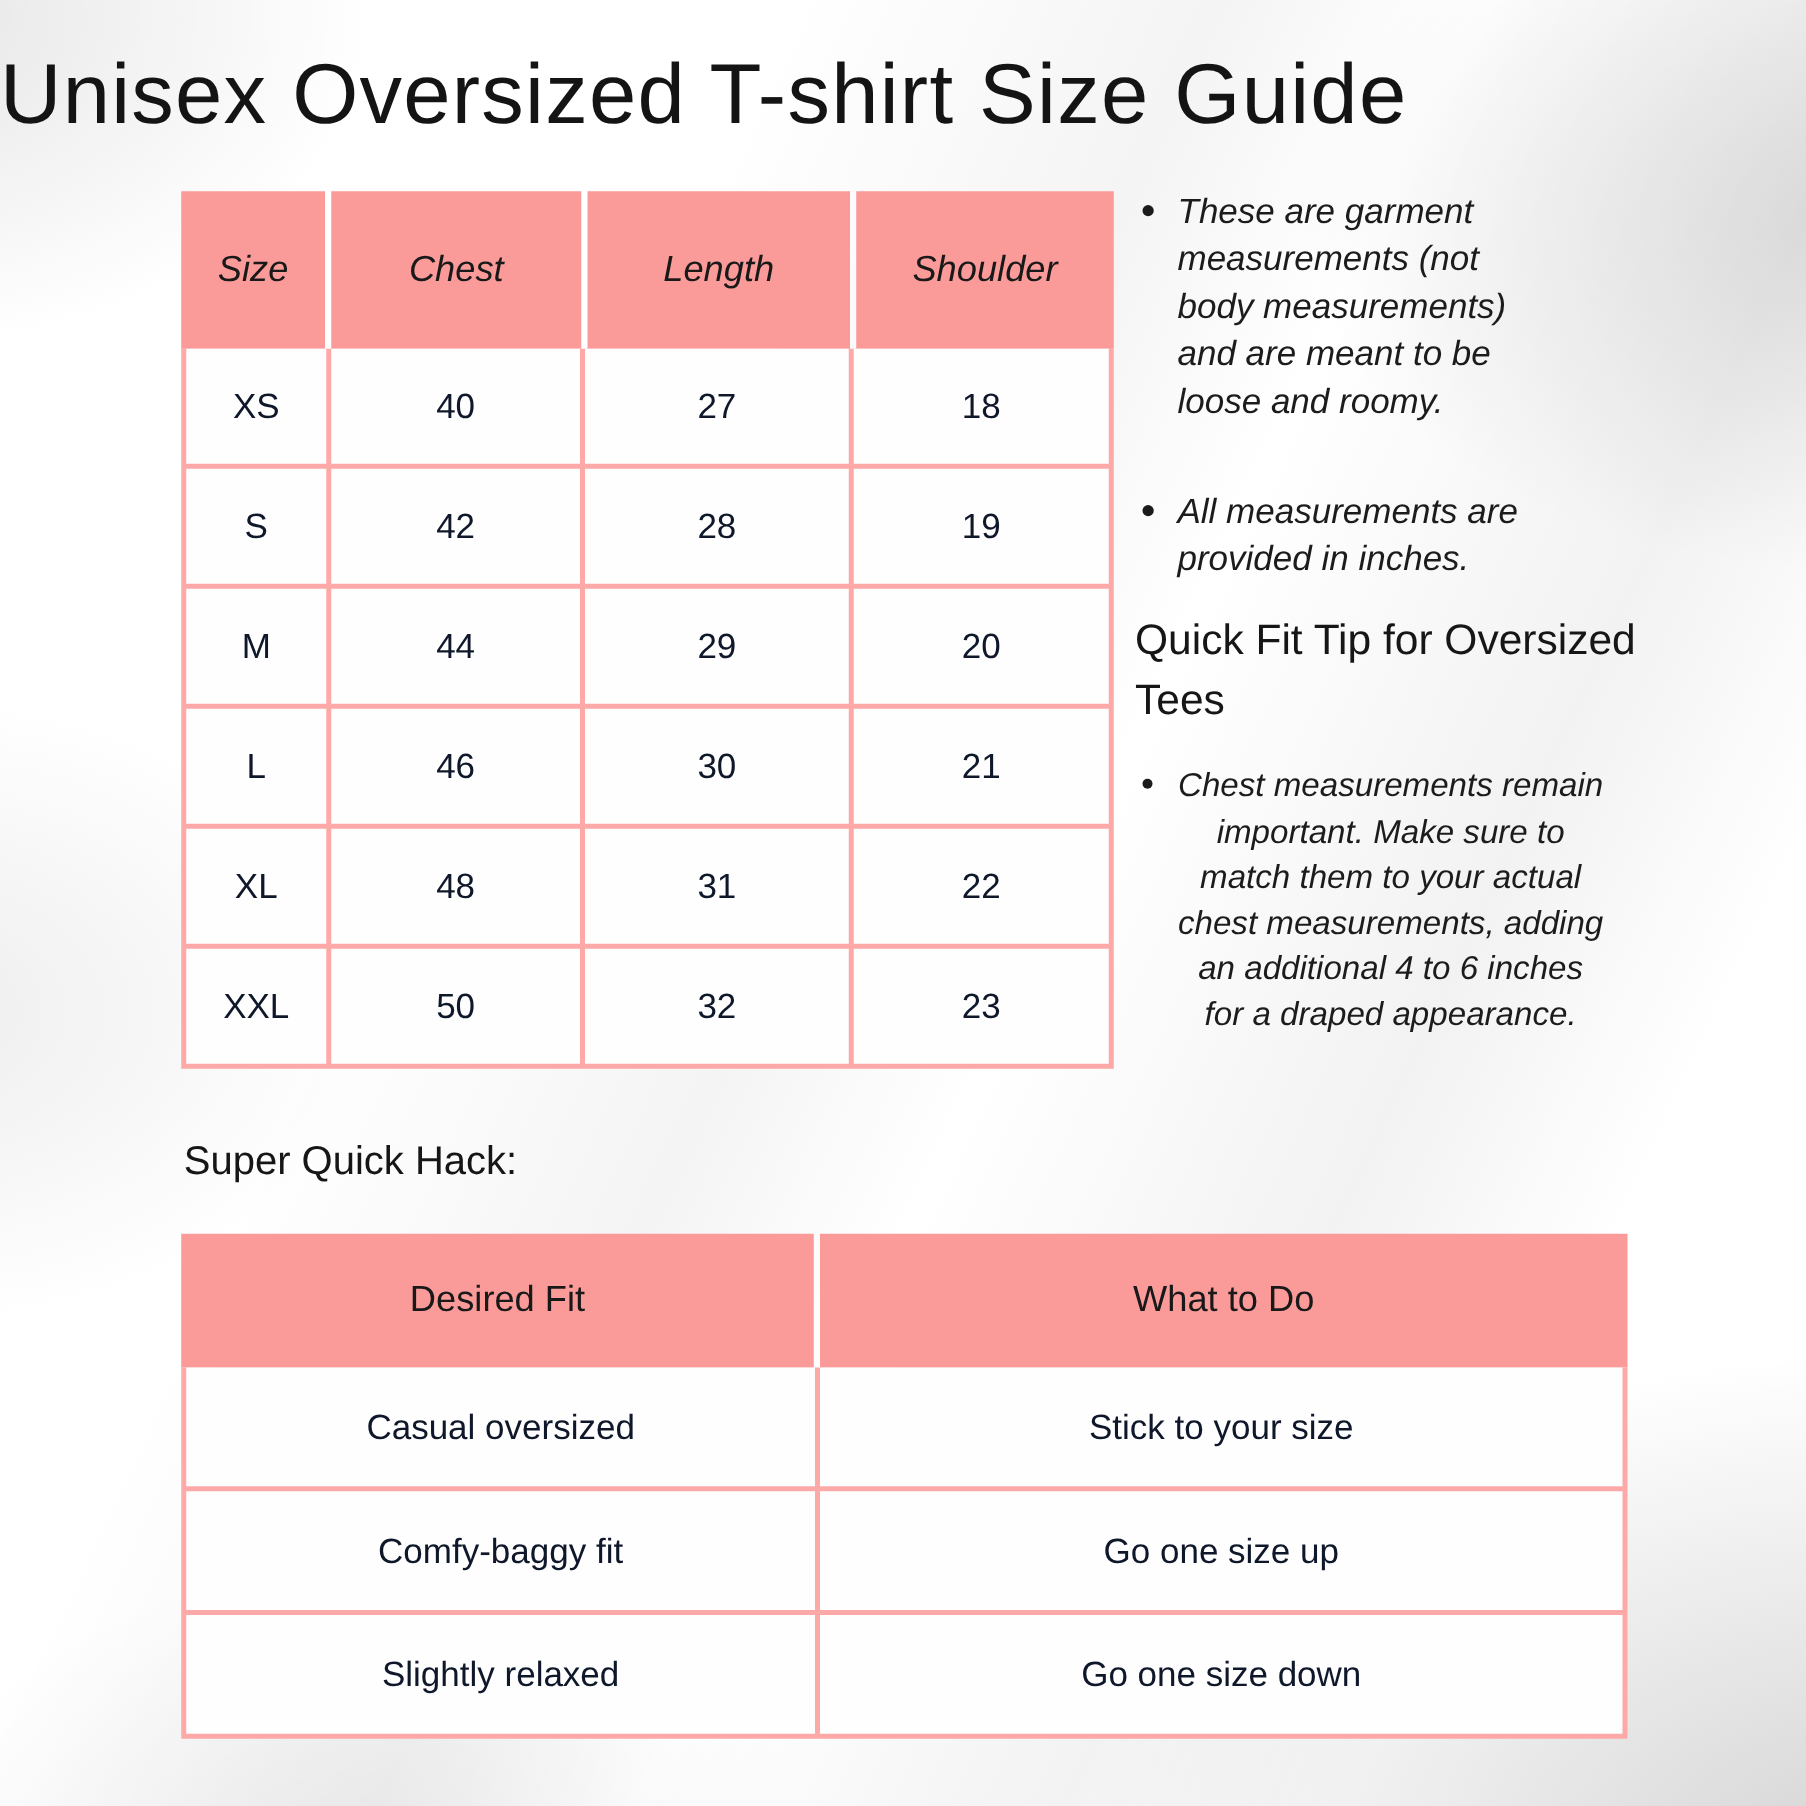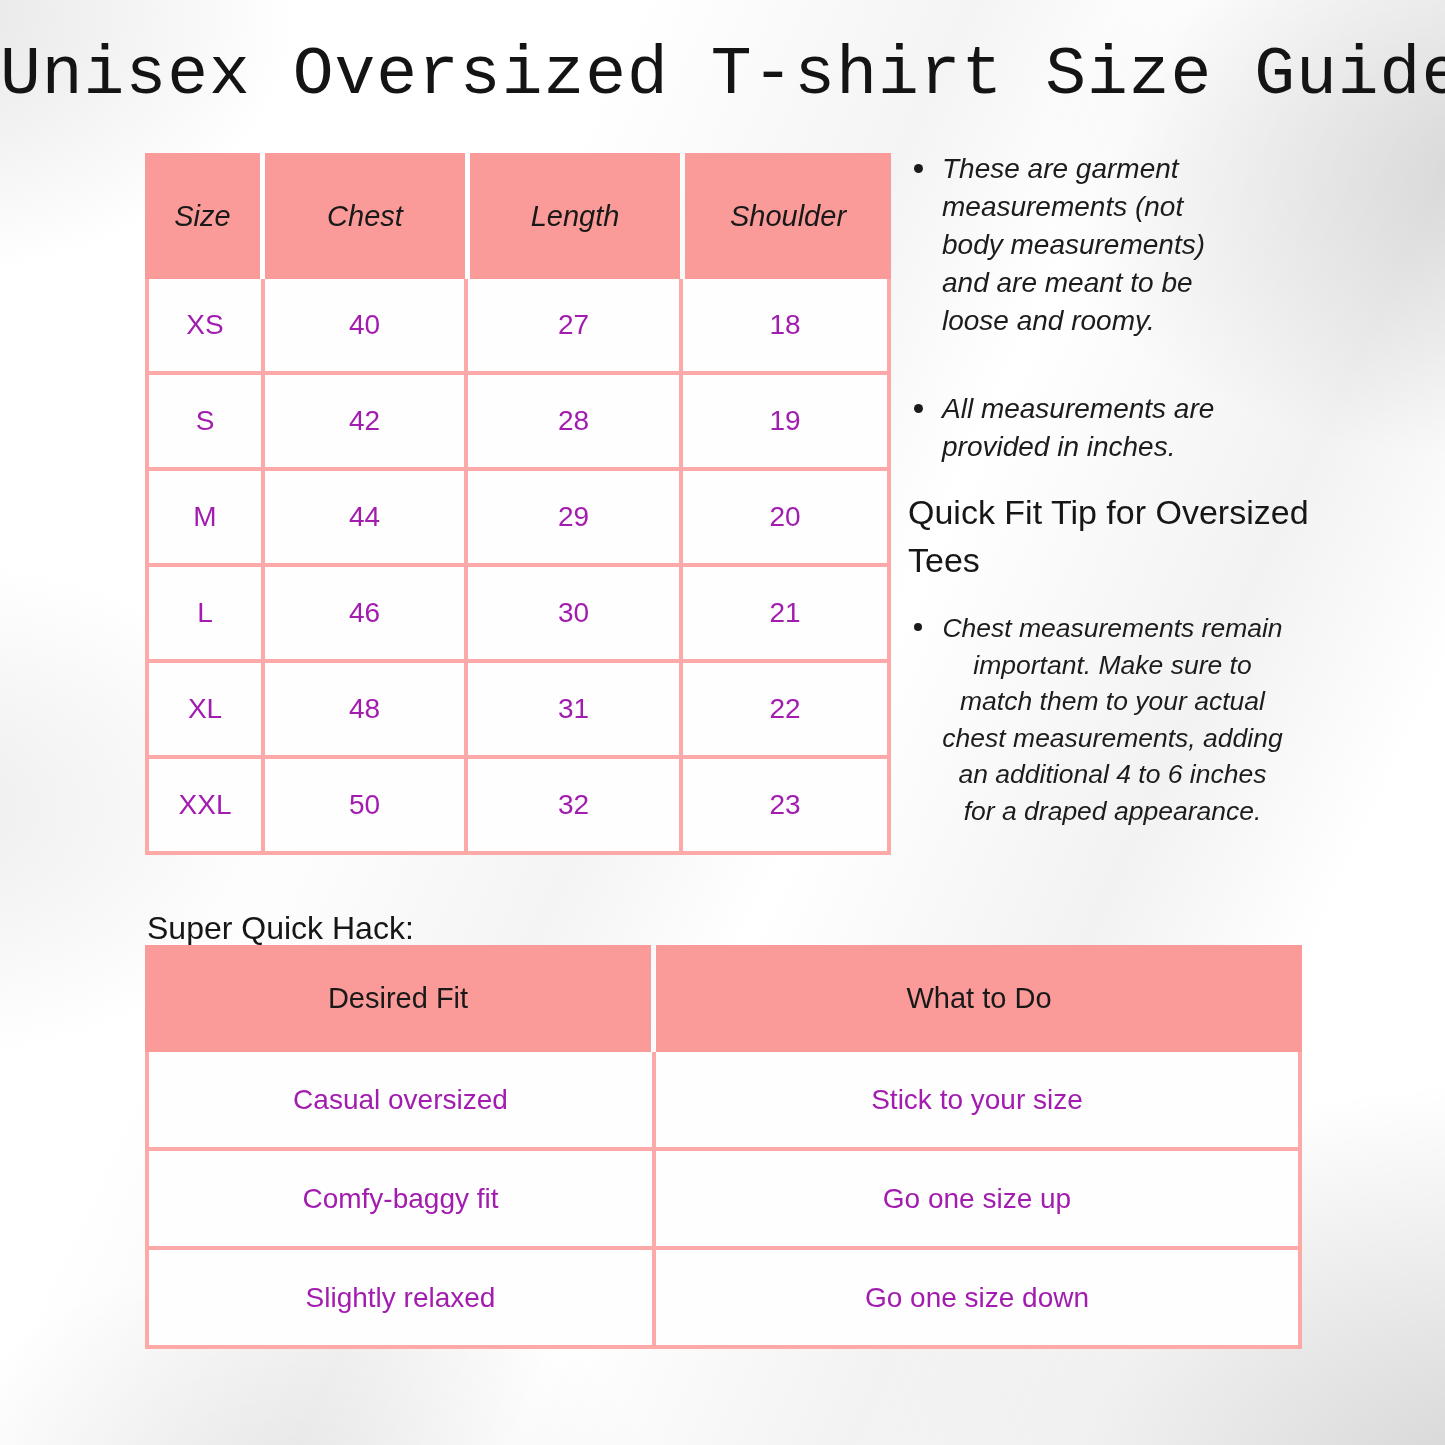--- a/index.html
+++ b/index.html
@@ -16,43 +16,42 @@
       radial-gradient(1100px 700px at 104% 103%, rgba(0,0,0,0.17), rgba(0,0,0,0) 58%),
       radial-gradient(820px 520px at 103% 12%, rgba(0,0,0,0.11), rgba(0,0,0,0) 55%),
       radial-gradient(700px 480px at -6% 1%, rgba(0,0,0,0.10), rgba(0,0,0,0) 55%),
       radial-gradient(620px 420px at -5% 56%, rgba(0,0,0,0.07), rgba(0,0,0,0) 60%),
       radial-gradient(620px 420px at 20% 104%, rgba(0,0,0,0.06), rgba(0,0,0,0) 60%),
       linear-gradient(115deg, rgba(0,0,0,0) 30%, rgba(0,0,0,0.045) 46%, rgba(0,0,0,0) 56%, rgba(0,0,0,0.05) 72%, rgba(0,0,0,0) 83%),
       #ffffff;
   }
   .title{
     position:absolute;left:0;right:0;top:36px;margin:0;
-    text-align:center;
-    font-family:Liberation Mono, monospace;
+    font-family:Liberation Sans, sans-serif;
     font-weight:500;
     font-size:68px;line-height:1.15;
     letter-spacing:1px;
     color:#141414;
     white-space:nowrap;
   }
 
   
   .size-table{position:absolute;left:145px;top:153px;width:746px;}
   .st-header{display:grid;grid-template-columns:115px 200px 210px 206px;column-gap:5px;height:126px;font-style:italic;}
   .h-cell{
     background:var(--header-pink,#FA9B99);
     display:flex;align-items:center;justify-content:center;
     font-size:29px;color:#191919;
   }
   .st-body{background:var(--line-pink,#FCA9A7);padding:0 4px 4px;}
   .st-grid{display:grid;grid-template-columns:112px 199px 211px 204px;gap:4px;grid-auto-rows:92px;}
   .cell{
     background:#fefefe;
     display:flex;align-items:center;justify-content:center;
-    font-size:28px;color:#a21caf;
+    font-size:28px;color:#0f172a;
   }
 
   
   .notes{position:absolute;left:908px;top:150px;width:402px;}
   .note-list,.tip-list{margin:0;padding:0;list-style:none;font-style:italic;}
   .note-list{width:334px;}
   .tip-list{width:376px;text-align:center;}
   .note-item{display:flex;font-size:28px;line-height:38px;color:#1c1c1c;}
   .note-item + .note-item{margin-top:50px;}
   .tip-item{display:flex;font-size:26.5px;line-height:36.5px;color:#1c1c1c;}
@@ -62,21 +61,21 @@
   .tip-heading{
     margin:22px 0 26px;
     font-size:34px;line-height:48px;font-weight:500;color:#161616;
   }
 
   
   .hack-heading{
     position:absolute;left:147px;top:906px;margin:0;
     font-size:32px;line-height:44px;font-weight:500;color:#161616;
   }
-  .hack-table{position:absolute;left:145px;top:945px;width:1157px;}
+  .hack-table{position:absolute;left:145px;top:987px;width:1157px;}
   .hk-header{display:grid;grid-template-columns:506px 646px;column-gap:5px;height:107px;}
   .hk-body{background:var(--line-pink,#FCA9A7);padding:0 4px 4px;}
   .hk-grid{display:grid;grid-template-columns:503px 642px;gap:4px;grid-auto-rows:95px;}
 </style>
 </head>
 <body>
 
 <div class="canvas">
 
   <h1 class="title">Unisex Oversized T-shirt Size Guide</h1>

